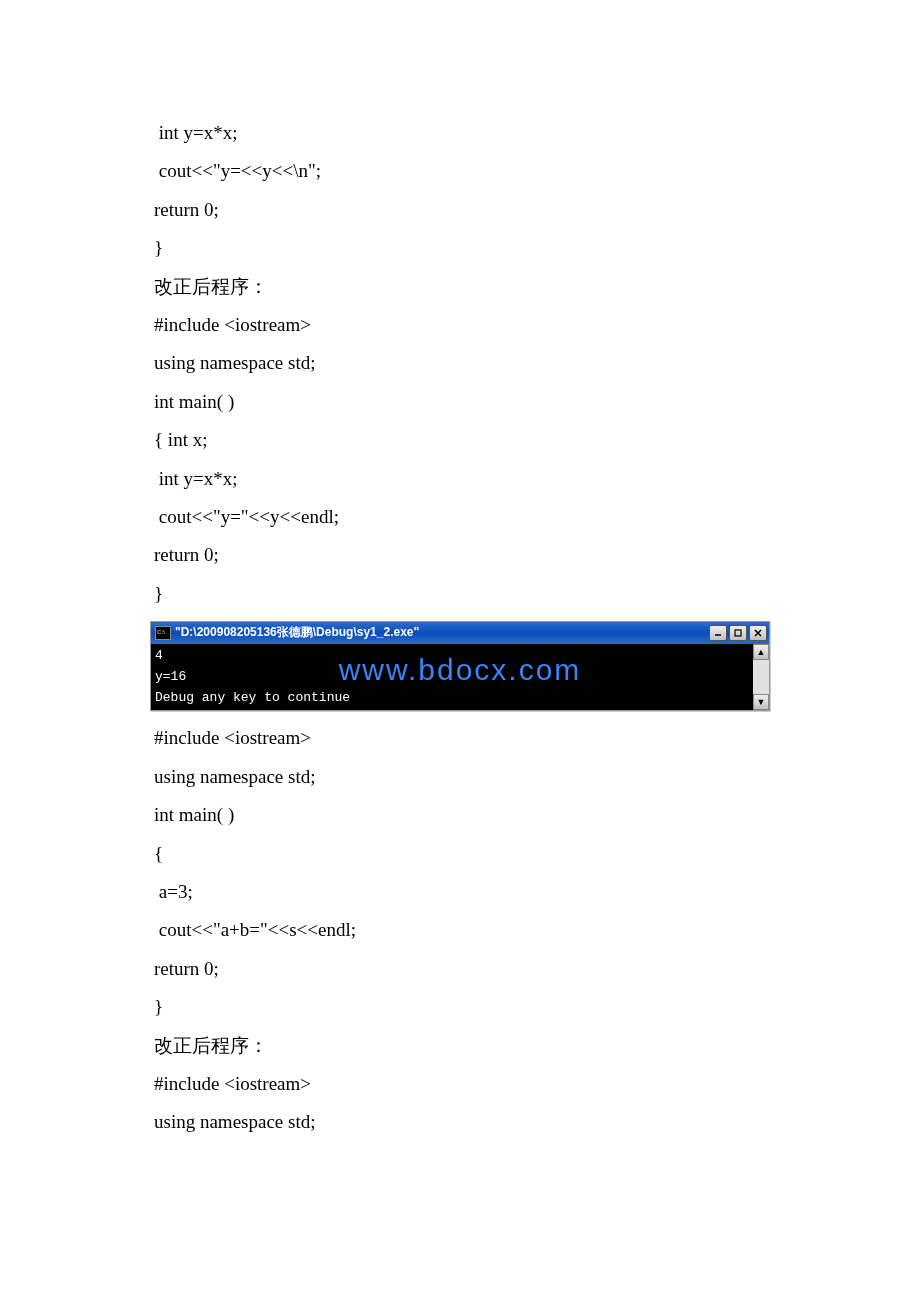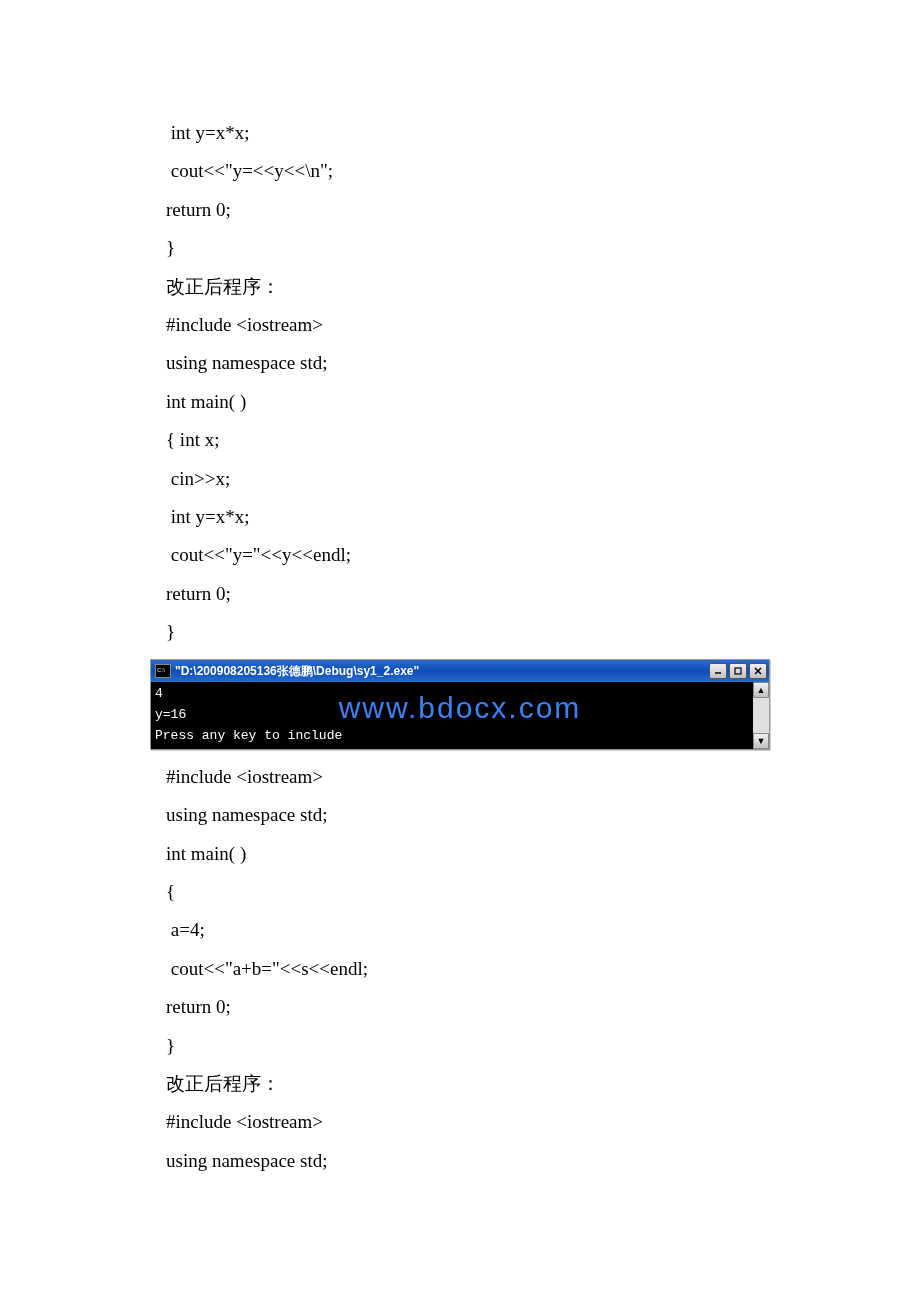--- a/index.html
+++ b/index.html
@@ -12,21 +12,21 @@
       color: #000;
     }
     .page {
       width: 920px;
       min-height: 1302px;
       padding: 110px 150px 60px 150px;
       box-sizing: border-box;
       position: relative;
     }
     .code-line {
-      margin: 8px 16px;
+      margin: 8px 4px;
       white-space: pre;
       font-family: "Times New Roman", serif;
       font-size: 19px;
     }
     .console-window {
       margin: 12px 0;
       border: 1px solid #999;
       box-shadow: 1px 1px 0 #ccc;
       background: #000;
       position: relative;
@@ -144,21 +144,20 @@
 
   <div class="code-line"> int y=x*x;</div>
   <div class="code-line"> cout&lt;&lt;"y=&lt;&lt;y&lt;&lt;\n";</div>
   <div class="code-line">return 0;</div>
   <div class="code-line">}</div>
   <div class="code-line">改正后程序：</div>
   <div class="code-line">#include &lt;iostream&gt;</div>
   <div class="code-line">using namespace std;</div>
   <div class="code-line">int main( )</div>
   <div class="code-line">{ int x;</div>
-  <div class="code-line"> cin&gt;&gt;x;</div>
   <div class="code-line"> int y=x*x;</div>
   <div class="code-line"> cout&lt;&lt;"y="&lt;&lt;y&lt;&lt;endl;</div>
   <div class="code-line">return 0;</div>
   <div class="code-line">}</div>
 
   <div class="console-window">
     <div class="console-titlebar">
       <div class="console-title-left">
         <div class="console-icon"></div>
         <span>"D:\200908205136张德鹏\Debug\sy1_2.exe"</span>
@@ -179,33 +178,33 @@
               <line x1="2" y1="2" x2="8" y2="8" stroke="#000" stroke-width="1.5"></line>
               <line x1="8" y1="2" x2="2" y2="8" stroke="#000" stroke-width="1.5"></line>
             </svg>
         </div>
       </div>
     </div>
     <div class="console-body">
       <div class="watermark">www.bdocx.com</div>
       <div class="line">4</div>
       <div class="line">y=16</div>
-      <div class="line">Press any key to include</div>
+      <div class="line">Debug any key to continue</div>
     </div>
     <div class="console-scroll">
       <div class="scroll-arrow">▲</div>
       <div class="scroll-arrow">▼</div>
     </div>
   </div>
 
   <div class="code-line">#include &lt;iostream&gt;</div>
   <div class="code-line">using namespace std;</div>
   <div class="code-line">int main( )</div>
   <div class="code-line">{</div>
-  <div class="code-line"> a=4;</div>
+  <div class="code-line"> a=3;</div>
   <div class="code-line"> cout&lt;&lt;"a+b="&lt;&lt;s&lt;&lt;endl;</div>
   <div class="code-line">return 0;</div>
   <div class="code-line">}</div>
   <div class="code-line">改正后程序：</div>
   <div class="code-line">#include &lt;iostream&gt;</div>
   <div class="code-line">using namespace std;</div>
 
 </div>
 
 </body></html>

